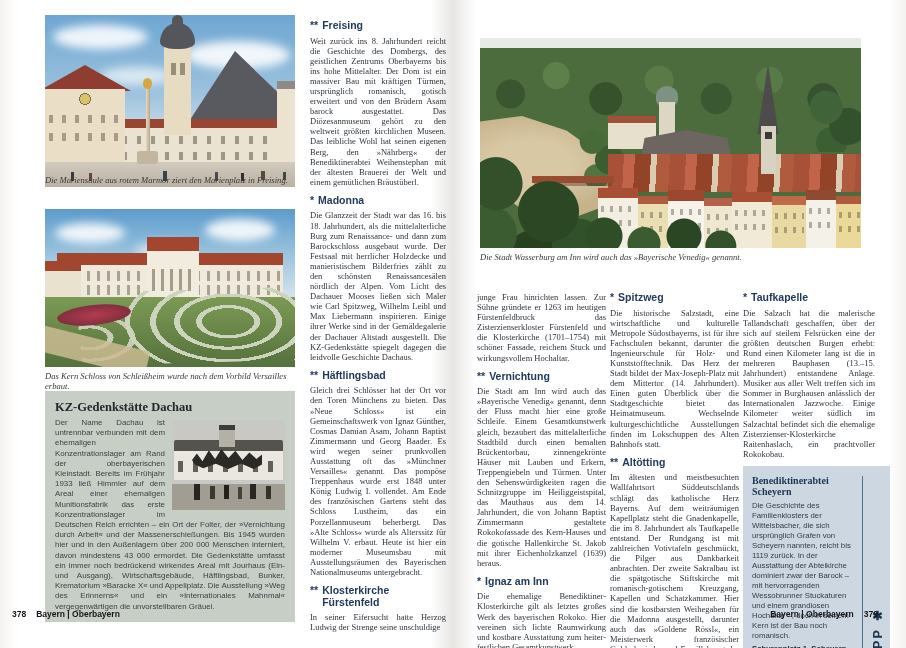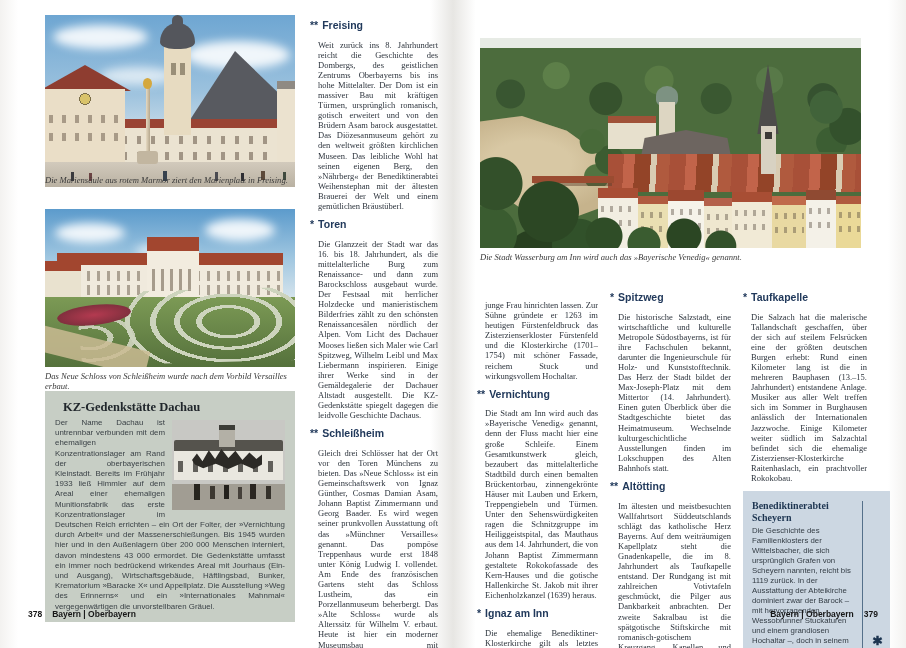--- a/index.html
+++ b/index.html
@@ -6,43 +6,43 @@
   body{width:906px;height:648px;position:relative;overflow:hidden;
        background:linear-gradient(90deg,#f3f2f0 0,#ffffff 2%,#ffffff 47.5%,#e7e6e3 50%,#ffffff 52.5%,#ffffff 98%,#f3f2f0 100%);
        font-family:"Liberation Sans",sans-serif}
   .abs,.ph{position:absolute}
   .ph{display:block}
   .photo{position:absolute;overflow:hidden;background:#9db6c4}
   .caption{position:absolute;font:italic 8.6px/10px "Liberation Serif",serif;color:#3a3a3a}
   .sec{width:100%}
   .sec-h{display:flex;gap:4px;font:bold 10.5px/11.5px "Liberation Sans",sans-serif;color:#21395b;margin:8px 0 4px}
   .sec-h.first{margin-top:0}
-  .bodytext{font:8.5px/10.1px "Liberation Serif",serif;color:#2d343d;text-align:justify;hyphens:auto;margin:8px}
+  .bodytext{font:8.5px/10.1px "Liberation Serif",serif;color:#2d343d;text-align:justify;hyphens:auto;margin:0}
   .midcol{position:absolute;left:310px;top:20px;width:136px}
   .rcol{position:absolute;top:292px;width:129px}
   #rc1{left:477px}#rc2{left:610px}#rc3{left:743px;width:132px}
   
   .infobox{position:absolute;left:45px;top:391px;width:250px;height:231px;background:#c7cec5;
            padding:9px 10px;box-sizing:border-box}
-  .infobox h3{font:bold 12.5px/14px "Liberation Serif",serif;color:#21272c;margin:0 8px 4px}
+  .infobox h3{font:bold 12.5px/14px "Liberation Serif",serif;color:#21272c;margin:0 0 4px}
   .ib-body{font:7.9px/10.2px "Liberation Sans",sans-serif;color:#3b4247;text-align:justify;hyphens:auto}
   .ib-photo{float:right;width:113px;height:90px;margin:2px 0 5px 7px;position:relative;overflow:hidden;background:#c8c8c4}
   
   .tipp{margin-top:7px;background:#ccd7e2;padding:9px 5px 9px 9px;display:flex;width:147px;box-sizing:border-box}
   .tipp-main{width:103px}
   .tipp h4{font:bold 10px/11.5px "Liberation Serif",serif;color:#1c3450;margin:0 0 3px}
   .tipp-body{font:7.8px/10px "Liberation Sans",sans-serif;color:#333c44;margin:0}
   .tipp-addr{font:bold 7.8px/10px "Liberation Sans",sans-serif;color:#222e3a;margin:3px 0 0}
   .tipp-web{font:bold 7.8px/10px "Liberation Sans",sans-serif;color:#222e3a;margin:0}
   .tipp-sep{width:1px;background:#55708a;margin:1px 7px 1px 9px}
   .tipp-label{writing-mode:vertical-rl;transform:rotate(180deg);font:bold 12.5px "Liberation Sans",sans-serif;
               letter-spacing:2px;color:#1c3450;display:flex;align-items:center;white-space:nowrap}
   
   .foot{position:absolute;top:609px;font:bold 8.5px/10px "Liberation Sans",sans-serif;color:#161616}
-  .foot-left{left:28px}.foot-right{right:28px;text-align:right}
+  .foot-left{left:12px}.foot-right{right:28px;text-align:right}
   .foot span{display:inline-block}
   .foot .gap{width:10px}
   
   .cloud{position:absolute;background:rgba(255,255,255,.88);border-radius:50%;filter:blur(5px)}
   
   #photo1{left:45px;top:15px;width:250px;height:172px}
   .p1-sky{inset:0;background:linear-gradient(180deg,#6ea6d2,#9cc2de 45%,#cfdfe9 72%,#e2e7e9)}
   .p1-c1{left:8px;top:10px;width:95px;height:24px}
   .p1-c2{left:140px;top:26px;width:105px;height:28px}
   .p1-c3{left:55px;top:52px;width:75px;height:18px;opacity:.75}
@@ -188,21 +188,21 @@
   <i class="ph cloud p2-c3"></i>
   <i class="ph p2-roof"></i>
   <i class="ph p2-fac"></i>
   <i class="ph p2-pav"></i>
   <i class="ph p2-lpav"></i>
   <i class="ph p2-gard"></i>
   <i class="ph p2-rings"></i>
   <i class="ph p2-bed"></i>
   <i class="ph p2-path"></i>
 </div>
-<div class="caption" style="left:45px;top:371px;width:250px">Das Neue Schloss von Schleißheim wurde nach dem Vorbild Versailles erbaut.</div>
+<div class="caption" style="left:45px;top:371px;width:250px">Das Kern Schloss von Schleißheim wurde nach dem Vorbild Versailles erbaut.</div>
 
 <div class="infobox">
   <h3>KZ-Gedenkstätte Dachau</h3>
   <div class="ib-body">
     <span class="ib-photo">
       <i class="ph p3-ground"></i>
       <i class="ph p3-roof"></i>
       <i class="ph p3-bld"></i>
       <i class="ph p3-tower"></i>
       <i class="ph p3-sculpt"></i>
@@ -215,36 +215,37 @@
   <div class="sec">
     <div class="sec-h first">
         <span class="stars">**</span>
         <span>Freising</span>
       </div>
     <p class="bodytext">Weit zurück ins 8. Jahrhundert reicht die Geschichte des Dombergs, des geistlichen Zentrums Oberbayerns bis ins hohe Mittelalter. Der Dom ist ein massiver Bau mit kräftigen Türmen, ursprünglich romanisch, gotisch erweitert und von den Brüdern Asam barock ausgestattet. Das Diözesanmuseum gehört zu den weltweit größten kirchlichen Museen. Das leibliche Wohl hat seinen eigenen Berg, den »Nährberg« der Benediktinerabtei Weihenstephan mit der ältesten Brauerei der Welt und einem gemütlichen Bräustüberl.</p>
   </div>
   <div class="sec">
     <div class="sec-h">
         <span class="stars">*</span>
-        <span>Toren</span>
+        <span>Madonna</span>
       </div>
     <p class="bodytext">Die Glanzzeit der Stadt war das 16. bis 18. Jahrhundert, als die mittelalterliche Burg zum Renaissance- und dann zum Barockschloss ausgebaut wurde. Der Festsaal mit herrlicher Holzdecke und manieristischem Bilderfries zählt zu den schönsten Renaissancesälen nördlich der Alpen. Vom Licht des Dachauer Mooses ließen sich Maler wie Carl Spitzweg, Wilhelm Leibl und Max Liebermann inspirieren. Einige ihrer Werke sind in der Gemäldegalerie der Dachauer Altstadt ausgestellt. Die KZ-Gedenkstätte spiegelt dagegen die leidvolle Geschichte Dachaus.</p>
   </div>
   <div class="sec">
     <div class="sec-h">
         <span class="stars">**</span>
-        <span>Schleißheim</span>
+        <span>Häftlingsbad</span>
       </div>
     <p class="bodytext">Gleich drei Schlösser hat der Ort vor den Toren Münchens zu bieten. Das »Neue Schloss« ist ein Gemeinschaftswerk von Ignaz Günther, Cosmas Damian Asam, Johann Baptist Zimmermann und Georg Baader. Es wird wegen seiner prunkvollen Ausstattung oft das »Münchner Versailles« genannt. Das pompöse Treppenhaus wurde erst 1848 unter König Ludwig I. vollendet. Am Ende des französischen Gartens steht das Schloss Lustheim, das ein Porzellanmuseum beherbergt. Das »Alte Schloss« wurde als Alterssitz für Wilhelm V. erbaut. Heute ist hier ein moderner Museumsbau mit Ausstellungsräumen des Bayerischen Nationalmuseums untergebracht.</p>
   </div>
   <div class="sec">
     <div class="sec-h">
         <span class="stars">**</span>
         <span>Klosterkirche Fürstenfeld</span>
       </div>
+    <p class="bodytext">In seiner Eifersucht hatte Herzog Ludwig der Strenge seine unschuldige</p>
   </div>
 </div>
 
 <div class="foot foot-left">
   <span>378</span><span class="gap"></span><span>Bayern | Oberbayern</span>
 </div>
 
 <div class="photo" id="photo4">
   <i class="ph p4-sky"></i>
   <i class="ph p4-forest"></i>

